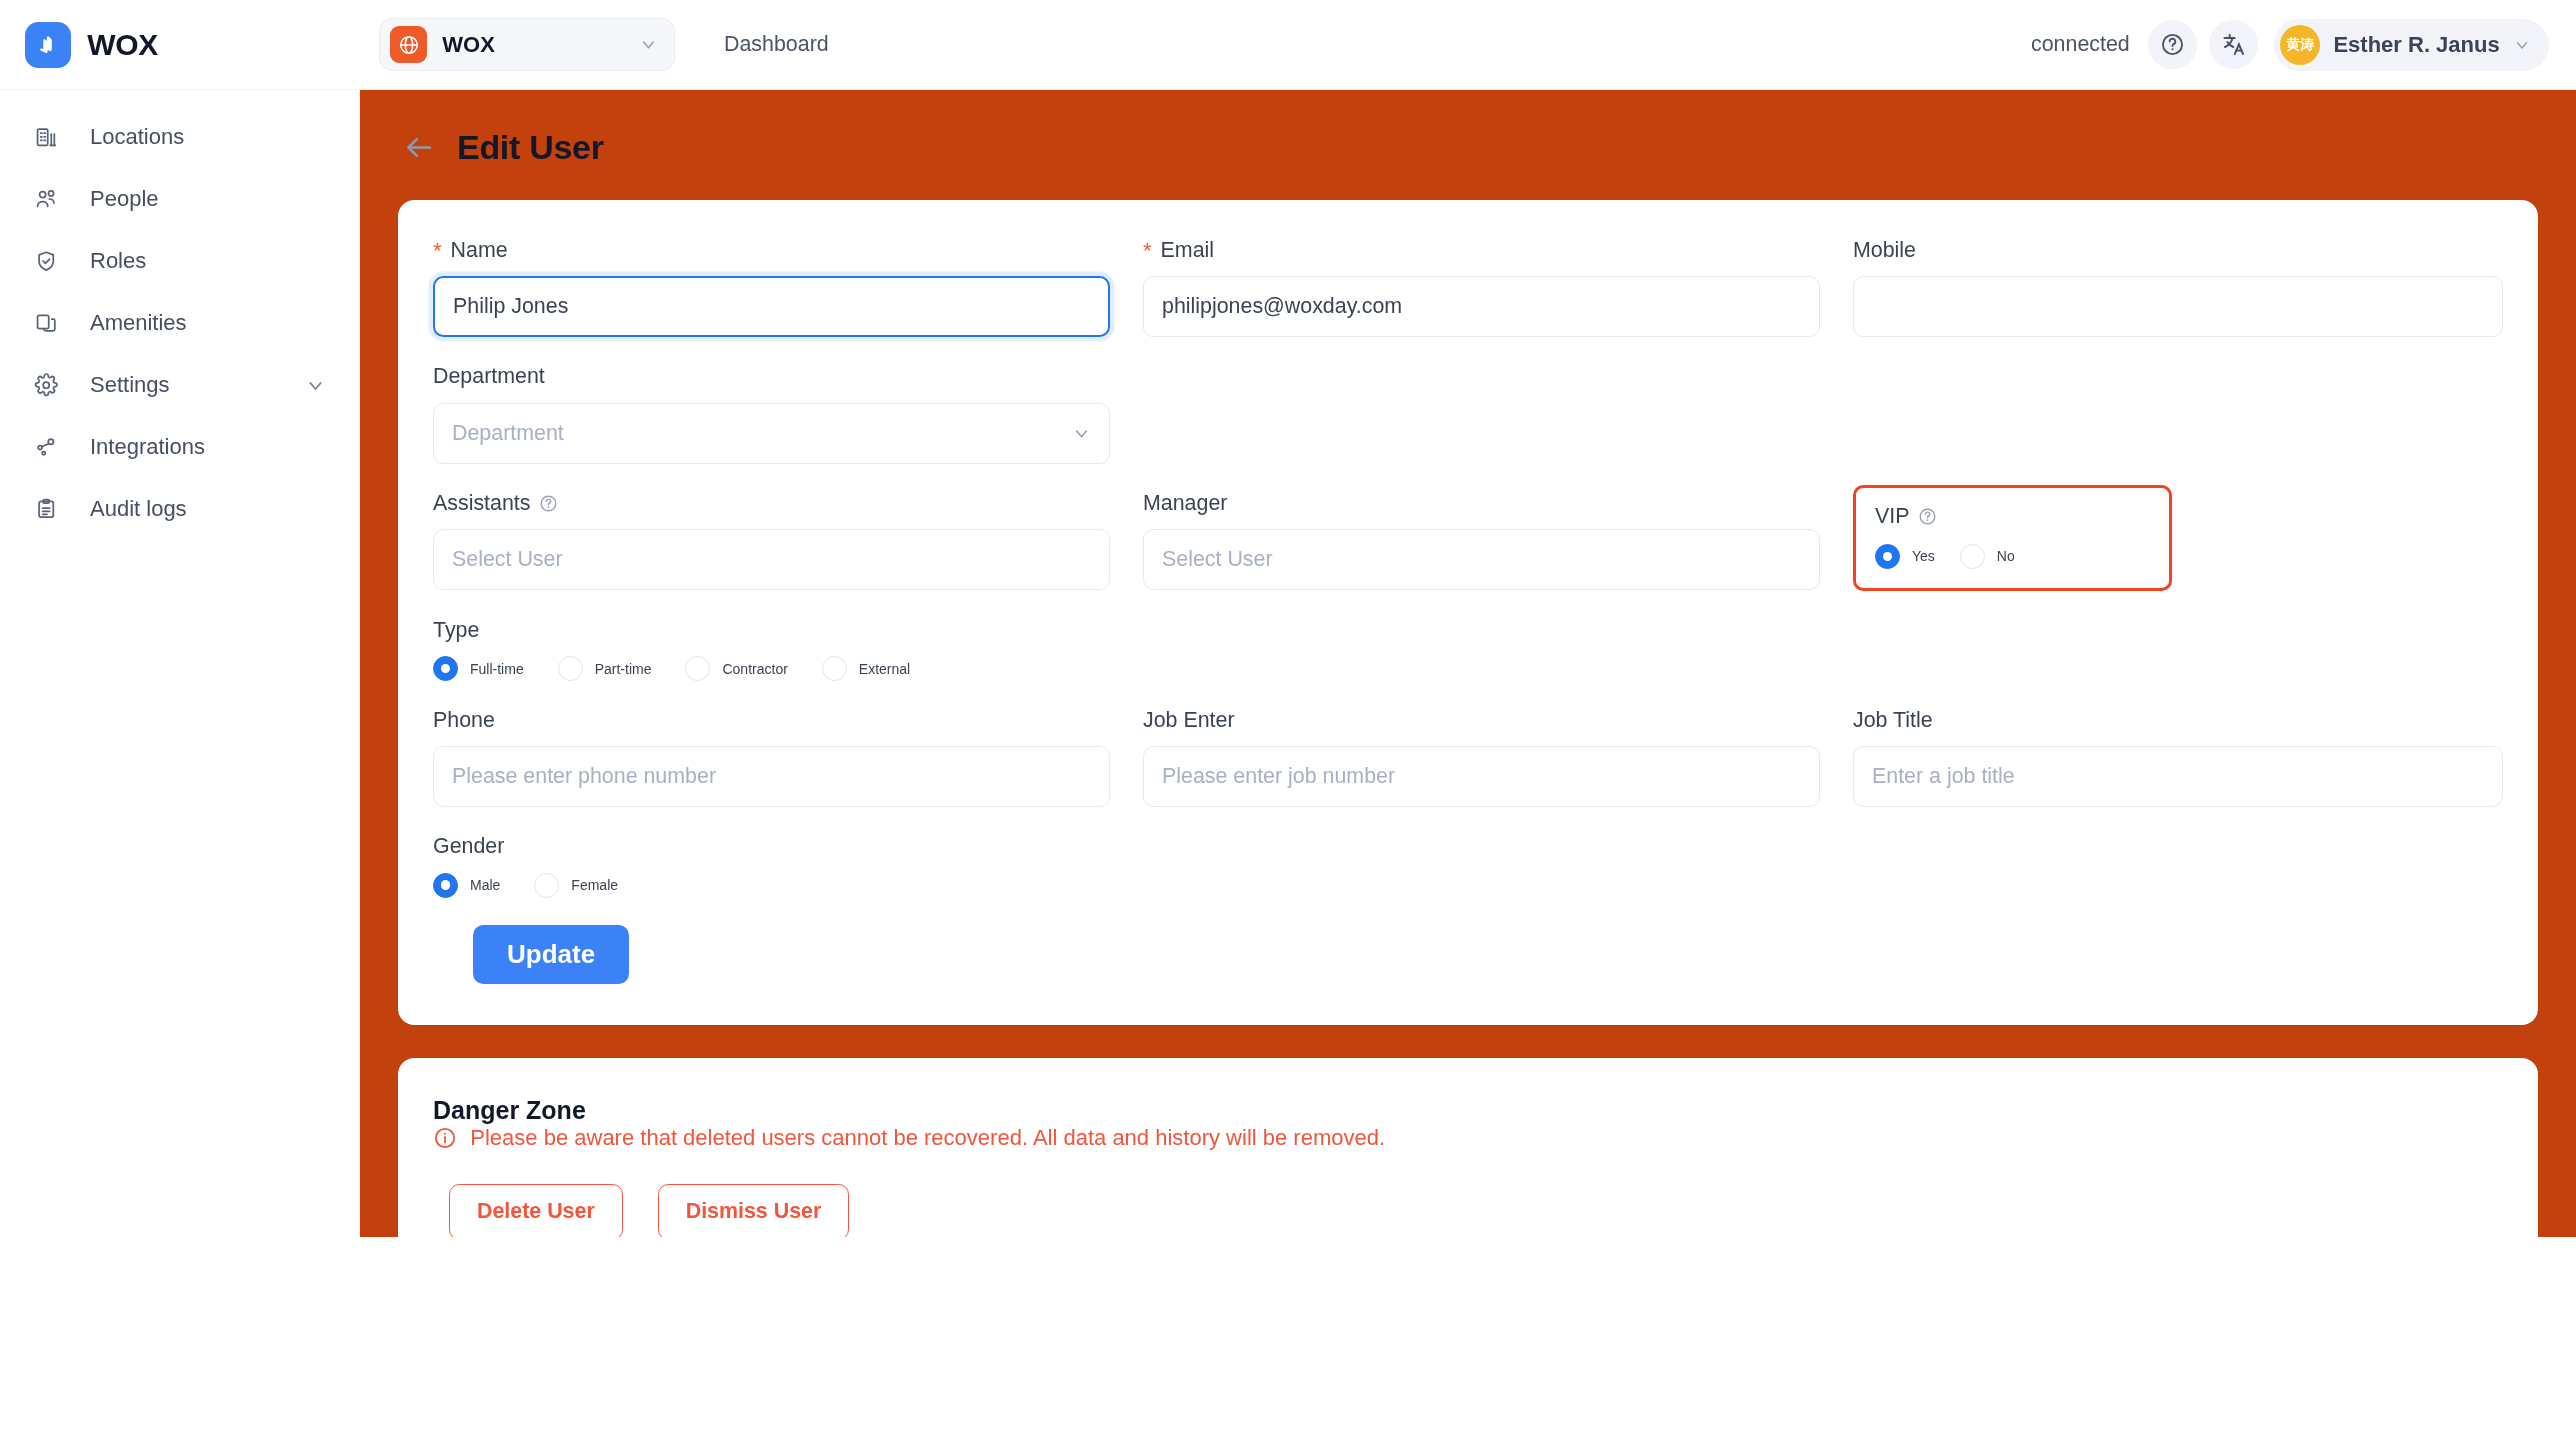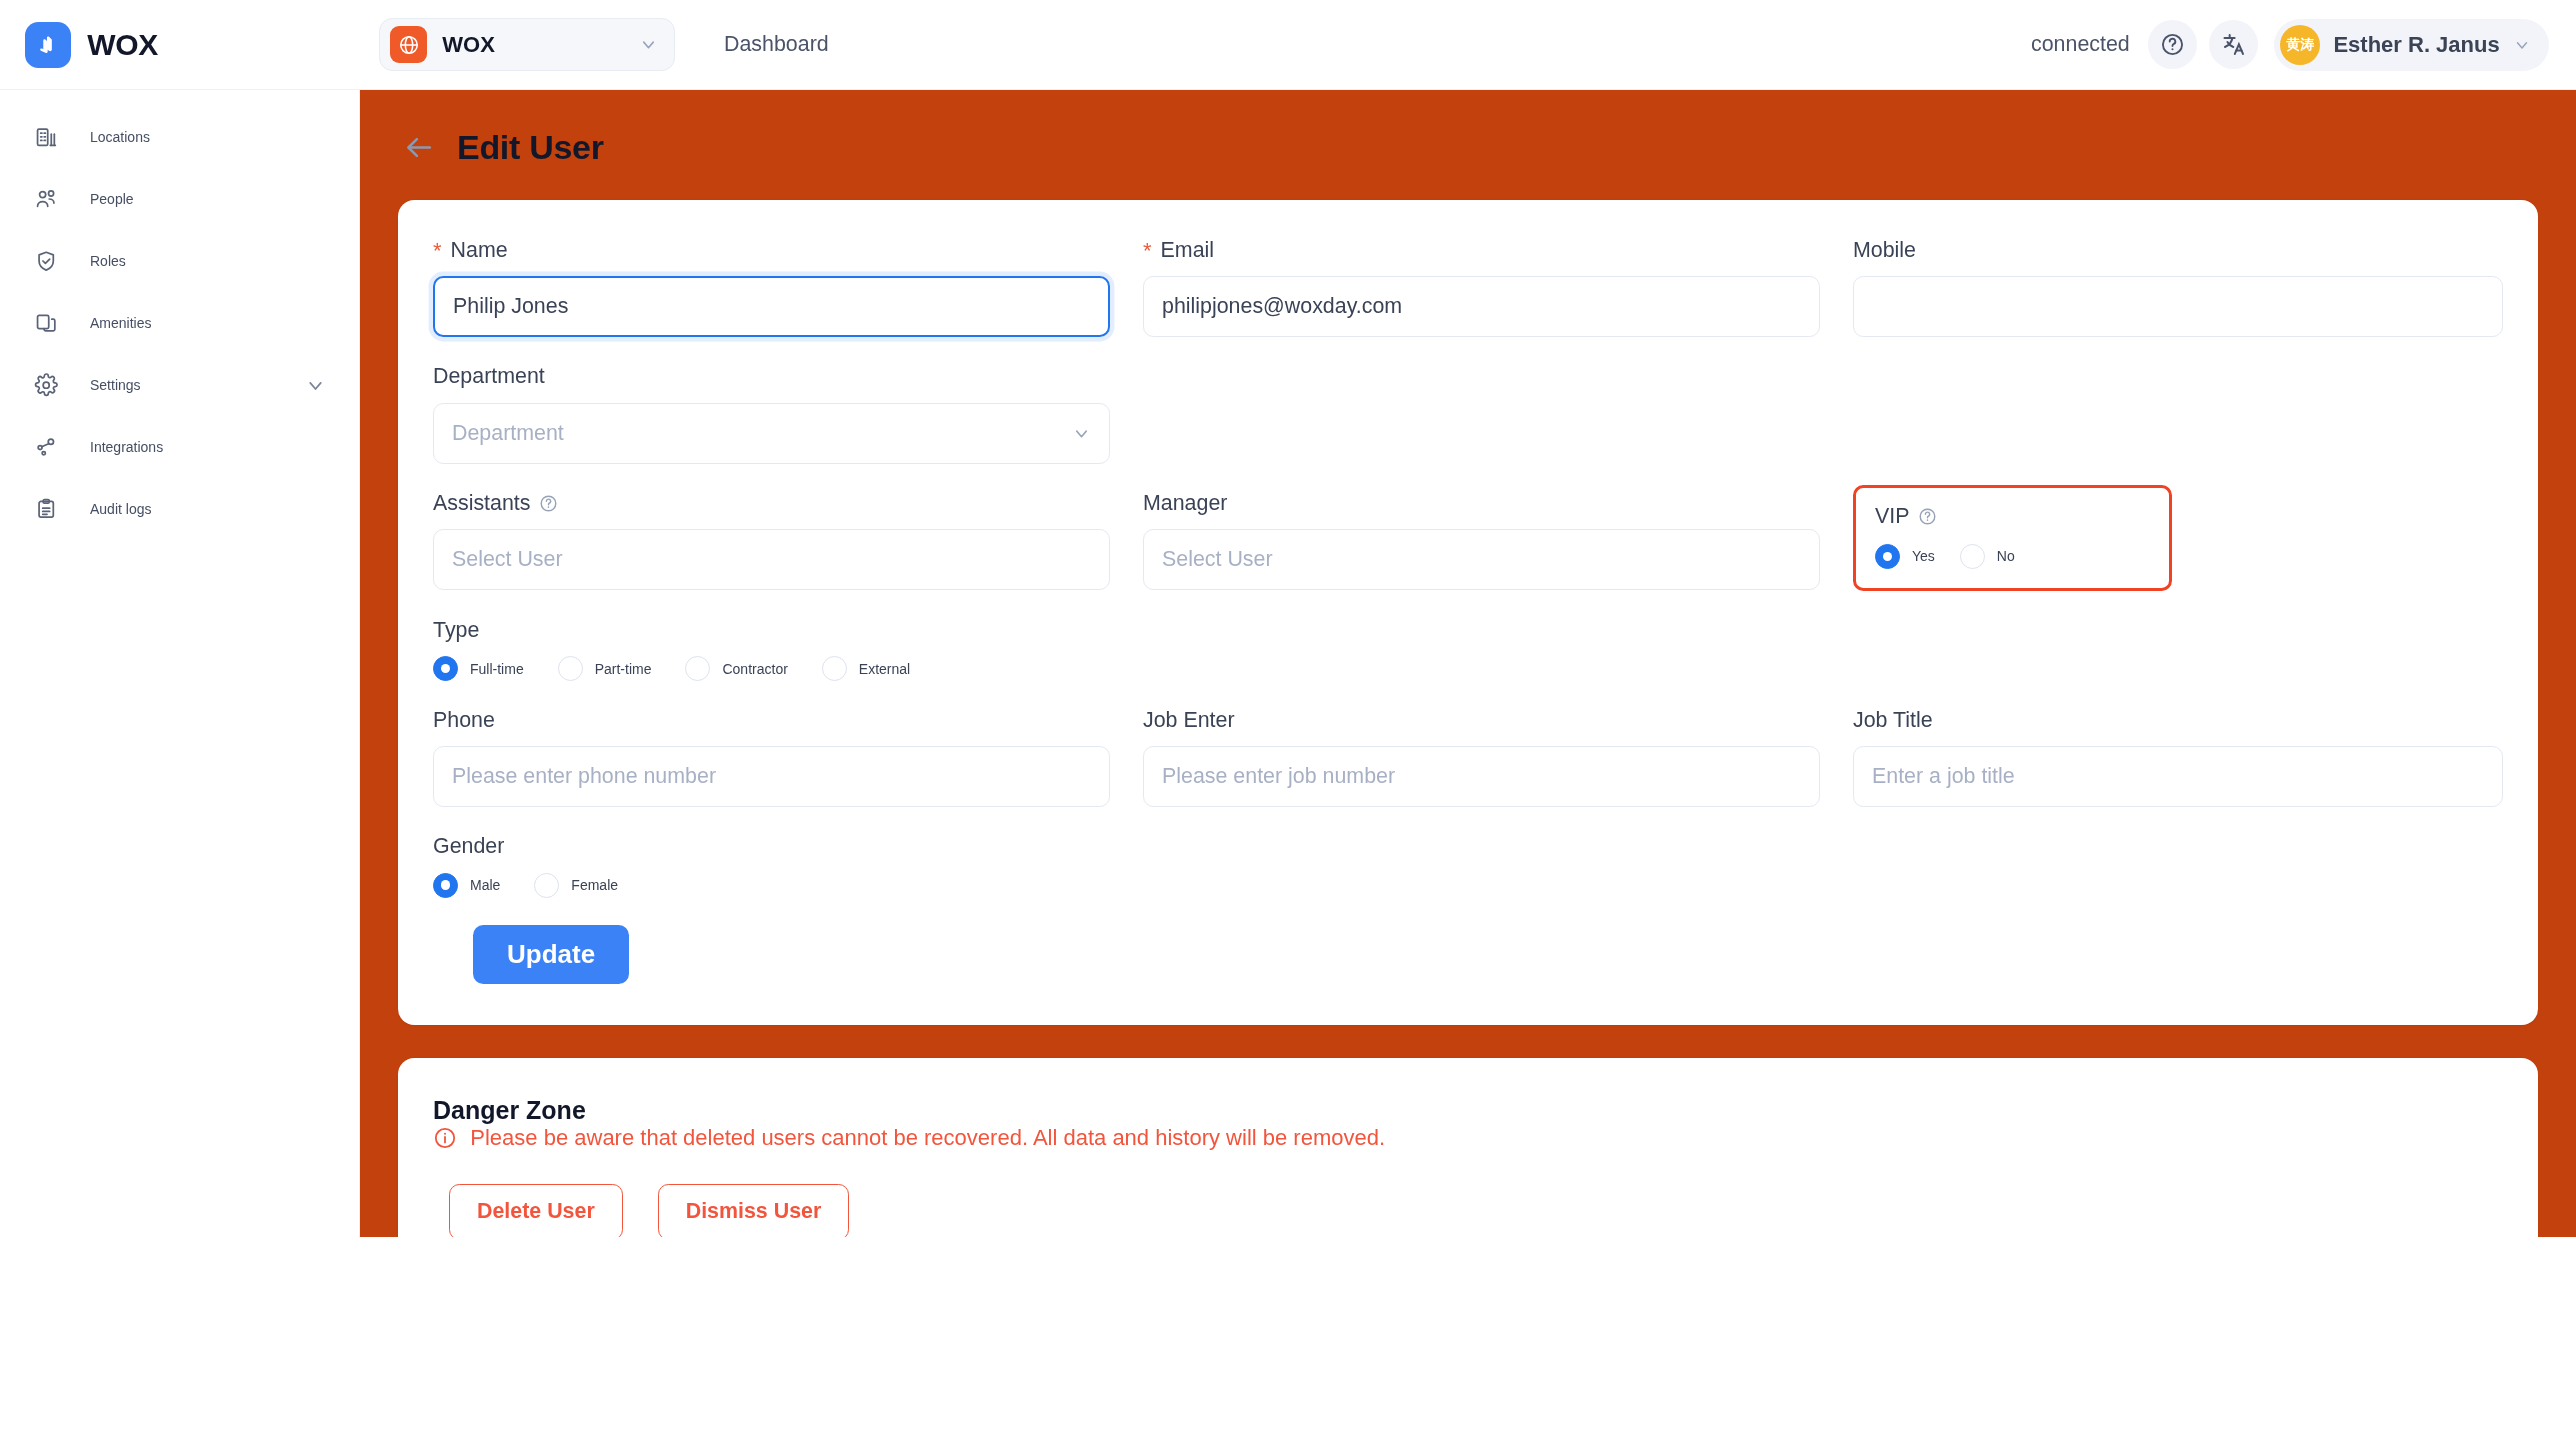--- a/index.html
+++ b/index.html
@@ -64,21 +64,21 @@
 
   .sidebar {
     width: 360px; flex: 0 0 360px; background: #ffffff;
     border-right: 0.7px solid #eceff5; padding-top: 16.3px;
   }
   .nav-item {
     display: flex; align-items: center; gap: 27px;
     height: 62px; padding: 0 33px 0 30px; color: #5a6377;
   }
   .nav-ico { width: 33px; display: flex; align-items: center; justify-content: center; color: #5a6377; }
-  .nav-label { font-size: 14px; color: #454e63; flex: 1; }
+  .nav-label { font-size: 22px; color: #454e63; flex: 1; }
   .nav-chev { color: #7b8499; display: flex; align-items: center; }
 
   .content { flex: 1; background: #c2410c; padding: 38px 38px 0 38px; overflow: hidden; }
 
   .page-head { display: flex; align-items: center; gap: 22px; margin-bottom: 33px; padding-left: 6px; }
   .back-arrow { color: #8e98ae; display: flex; align-items: center; }
   .page-title { font-size: 34px; font-weight: 800; color: #121829; letter-spacing: -0.3px; }
 
   .card {
     background: #ffffff; border-radius: 16.3px; padding: 38px 35px 41px 35px;

